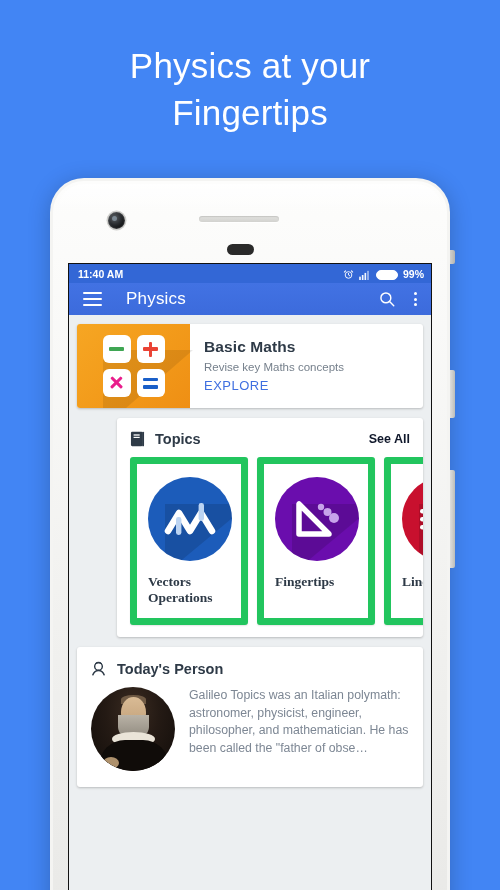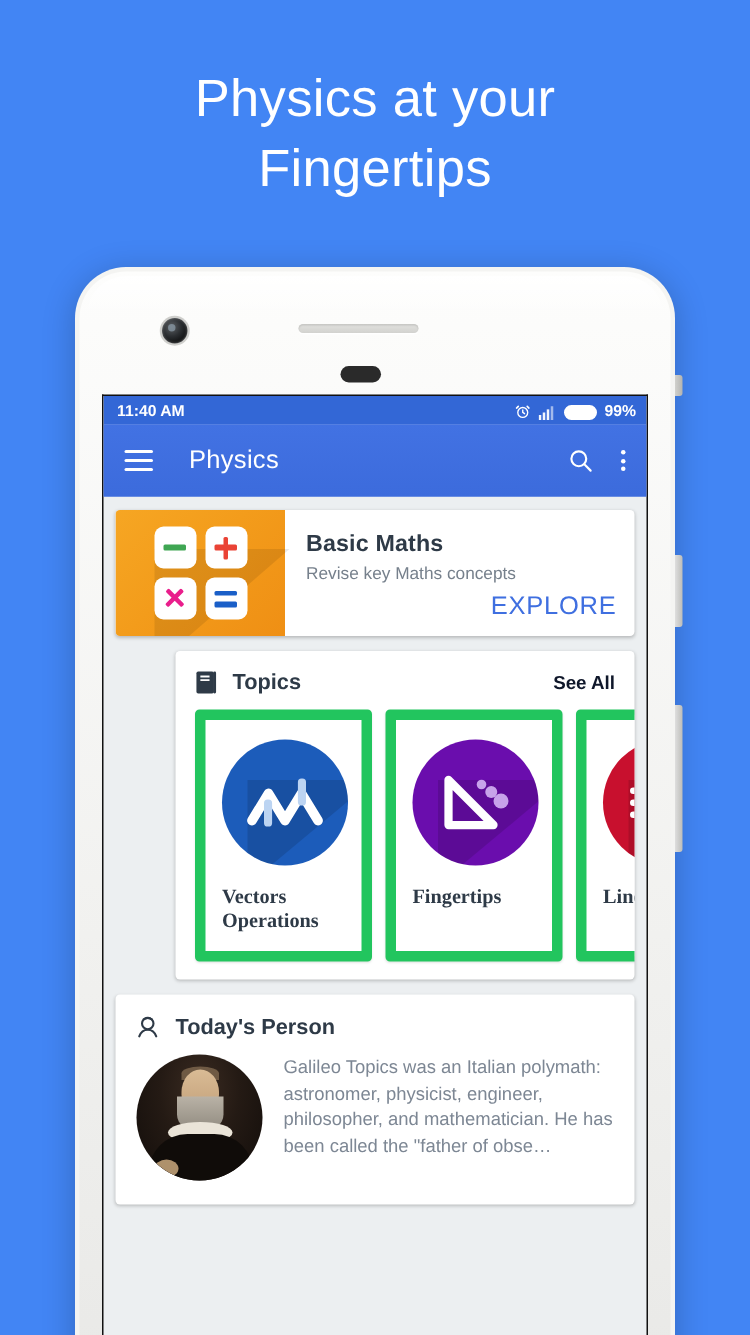--- a/index.html
+++ b/index.html
@@ -118,21 +118,21 @@
     width: 22px; height: 10px;
     border: 1.4px solid #fff;
     border-radius: 5px;
     position: relative;
     background: #fff;
   }
   .sb-pct { font-size: 10.5px; font-weight: bold; }
 
   
   .appbar {
-    height: 48px;
+    height: 32px;
     background: #3f6fe0;
     background-image: linear-gradient(180deg,#4272e3,#3c6bdc);
     display: flex;
     align-items: center;
     padding: 0 14px;
     color: #fff;
   }
   .hamburger { width: 19px; display: flex; flex-direction: column; gap: 4px; cursor: pointer; }
   .hamburger span { display: block; height: 2px; background: #fff; border-radius: 1px; }
   .appbar-title {
@@ -190,21 +190,21 @@
     background:#e91e8c; border-radius:1px;
   }
   .op-times::before { transform: rotate(45deg); }
   .op-times::after  { transform: rotate(-45deg); }
   .op-eq { width: 15px; height: 11px; display:flex; flex-direction:column; justify-content:space-between; }
   .op-eq i { display:block; height:3.4px; background:#1a5fc8; border-radius:1px; }
 
   .promo-body { padding: 14px 12px 0 14px; flex: 1; }
   .promo-title { font-size: 15.5px; font-weight: bold; color: #2e3a47; letter-spacing: .1px; }
   .promo-sub { font-size: 11.5px; color: #76808c; margin-top: 5px; }
-  .promo-cta { font-size: 17px; color: #3f6fe0; margin-top: 5px; letter-spacing: .5px; cursor: pointer; text-align: right; }
+  .promo-cta { font-size: 13px; color: #3f6fe0; margin-top: 5px; letter-spacing: .5px; cursor: pointer; }
 
   
   .topics { margin-bottom: 10px; padding: 0 0 12px 0; margin-left: 40px; }
   .section-head {
     display: flex; align-items: center;
     padding: 13px 13px 10px 13px;
   }
   .section-title {
     font-size: 14.5px; font-weight: bold; color: #2e3a47; margin-left: 10px; flex: 1;
   }

